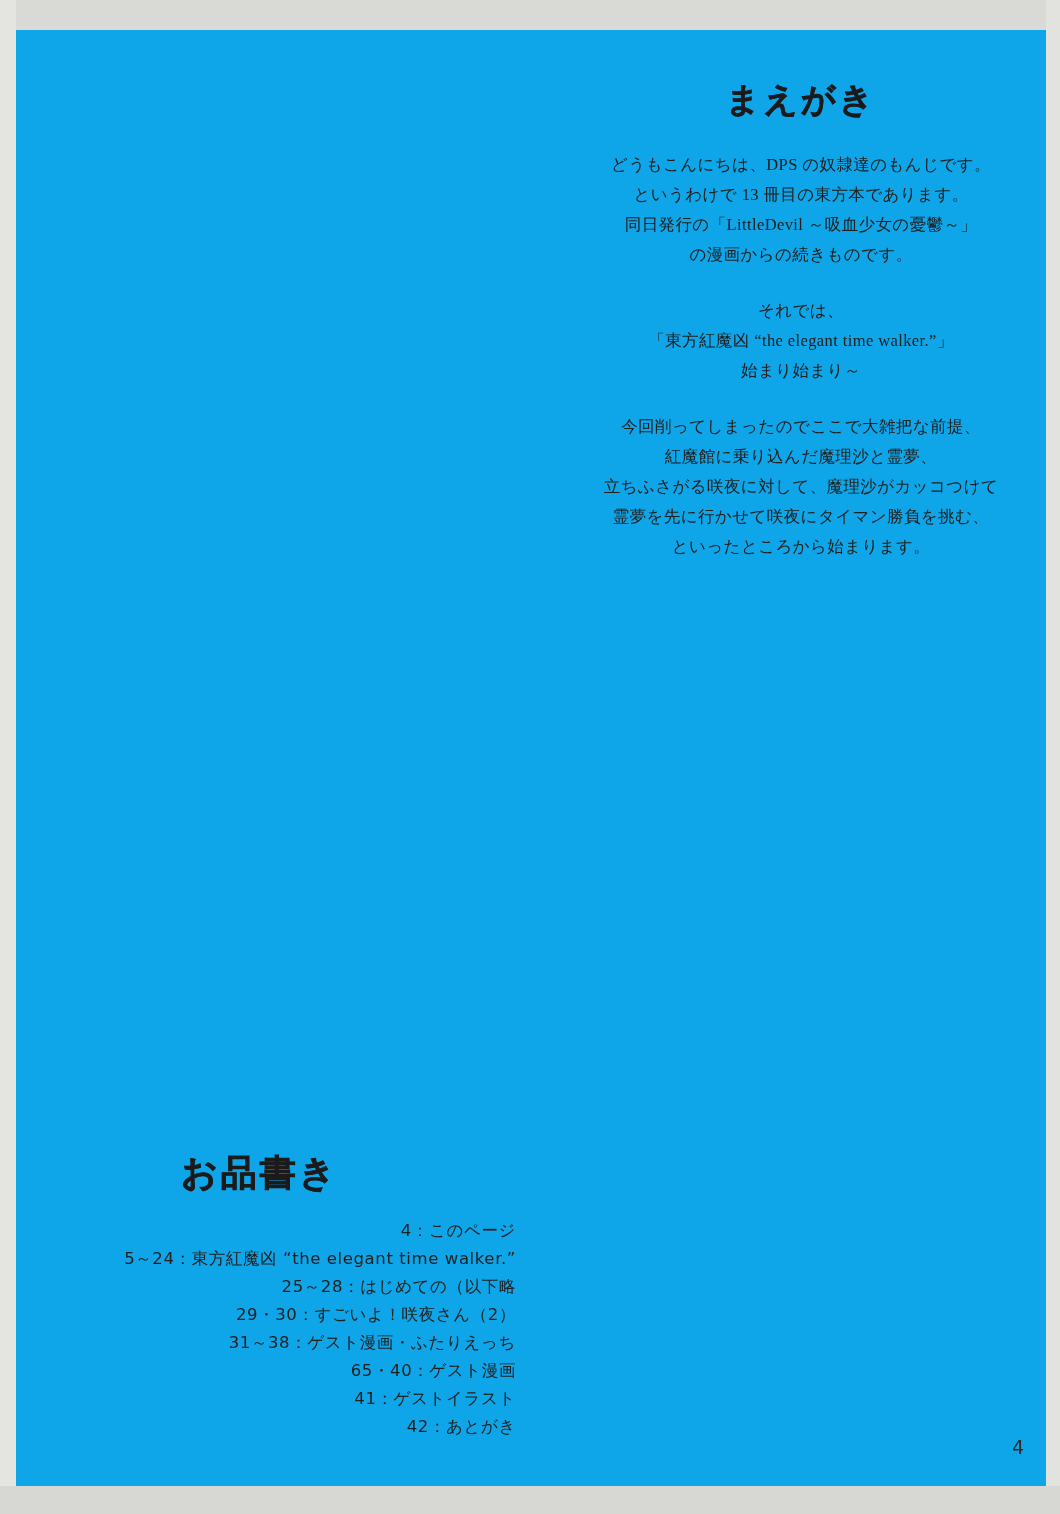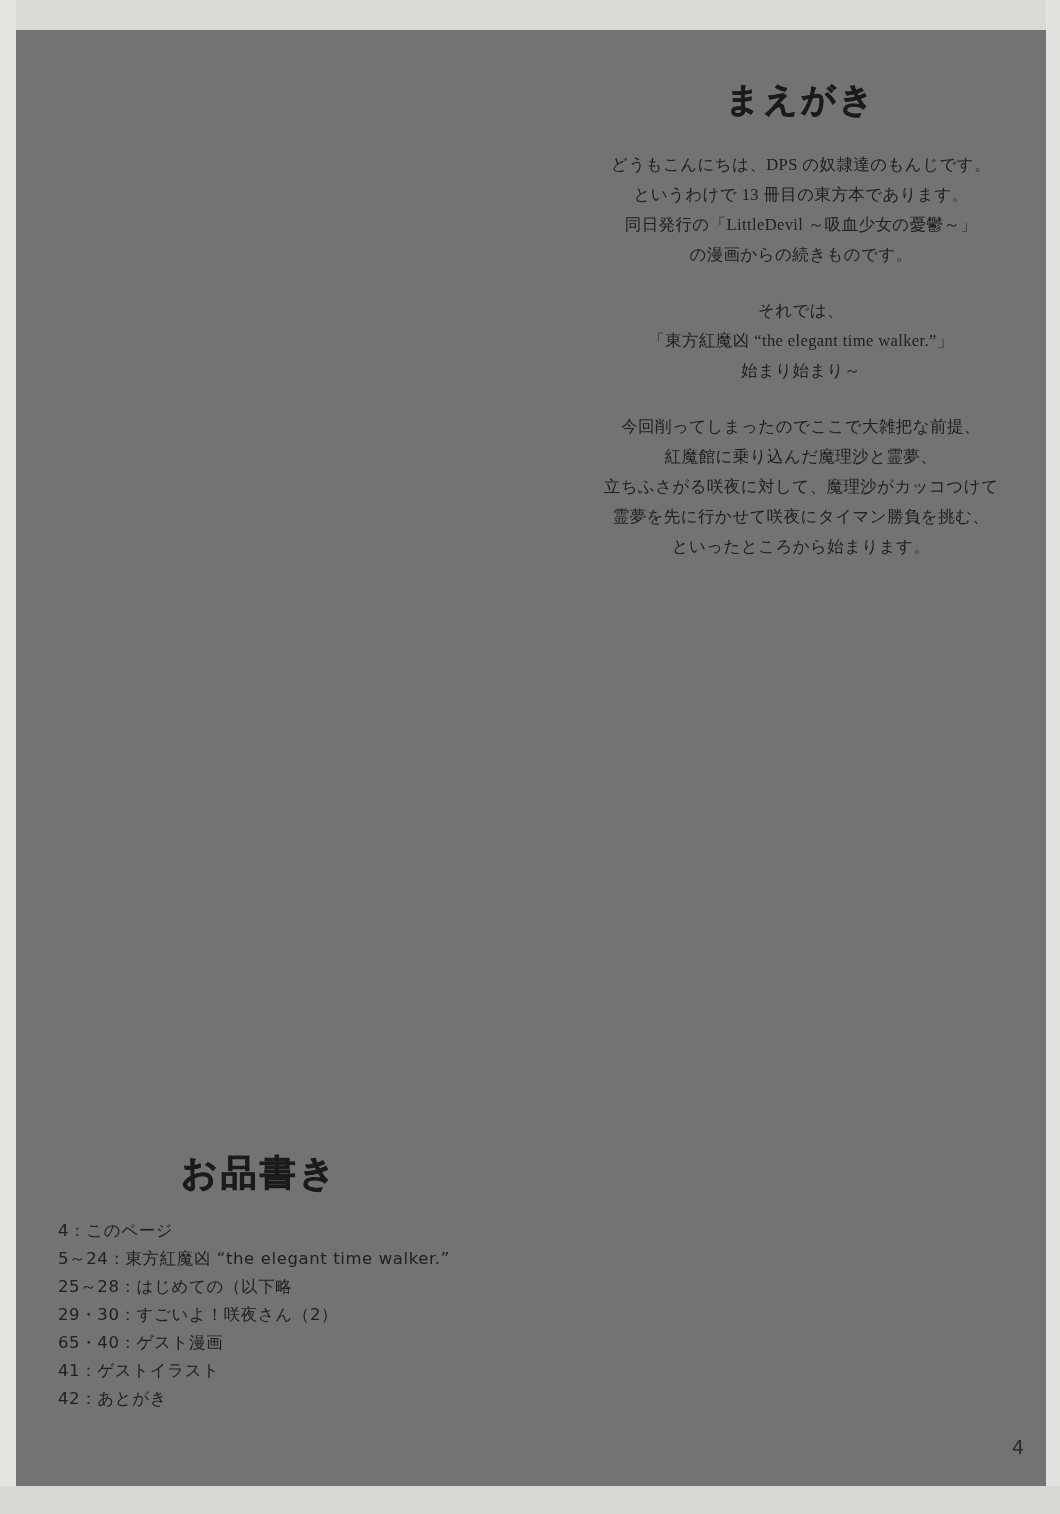--- a/index.html
+++ b/index.html
@@ -44,21 +44,21 @@
     position: absolute;
     right: 0; top: 0;
     width: 14px; height: 1514px;
     background: #e2e3df;
   }
   .sheet {
     position: absolute;
     left: 16px; top: 30px;
     width: 1030px;
     height: 1456px;
-    background: #737373;
+    background: #0ea5e9;
   }
 
   
   .foreword {
     position: absolute;
     left: 560px;
     top: 52px;
     width: 450px;
     text-align: center;
   }
@@ -96,23 +96,23 @@
     font-size: 36px;
     letter-spacing: 3px;
     color: #1b1b1b;
     margin: 0 0 26px 0;
     padding-left: 135px;
     line-height: 1;
     -webkit-text-stroke: 0.7px #1b1b1b;
   }
   .contents-list {
     list-style: none;
-    margin: 12px;
+    margin: 0;
     padding: 0;
-    text-align: left;
+    text-align: right;
   }
   .contents-list li {
     font-family: "DejaVu Sans", sans-serif;
     font-size: 16.5px;
     line-height: 28px;
     color: #20201f;
     white-space: nowrap;
     letter-spacing: 0.6px;
   }
 
@@ -162,20 +162,21 @@
       </div>
     </div>
 
     <div class="contents">
       <h2 class="contents-title">お品書き</h2>
       <ul class="contents-list">
         <li>4：このページ</li>
         <li>5～24：東方紅魔凶 “the elegant time walker.”</li>
         <li>25～28：はじめての（以下略</li>
         <li>29・30：すごいよ！咲夜さん（2）</li>
+        <li>31～38：ゲスト漫画・ふたりえっち</li>
         <li>65・40：ゲスト漫画</li>
         <li>41：ゲストイラスト</li>
         <li>42：あとがき</li>
       </ul>
     </div>
 
     <div class="page-number">4</div>
   </div>
 </div>
 

